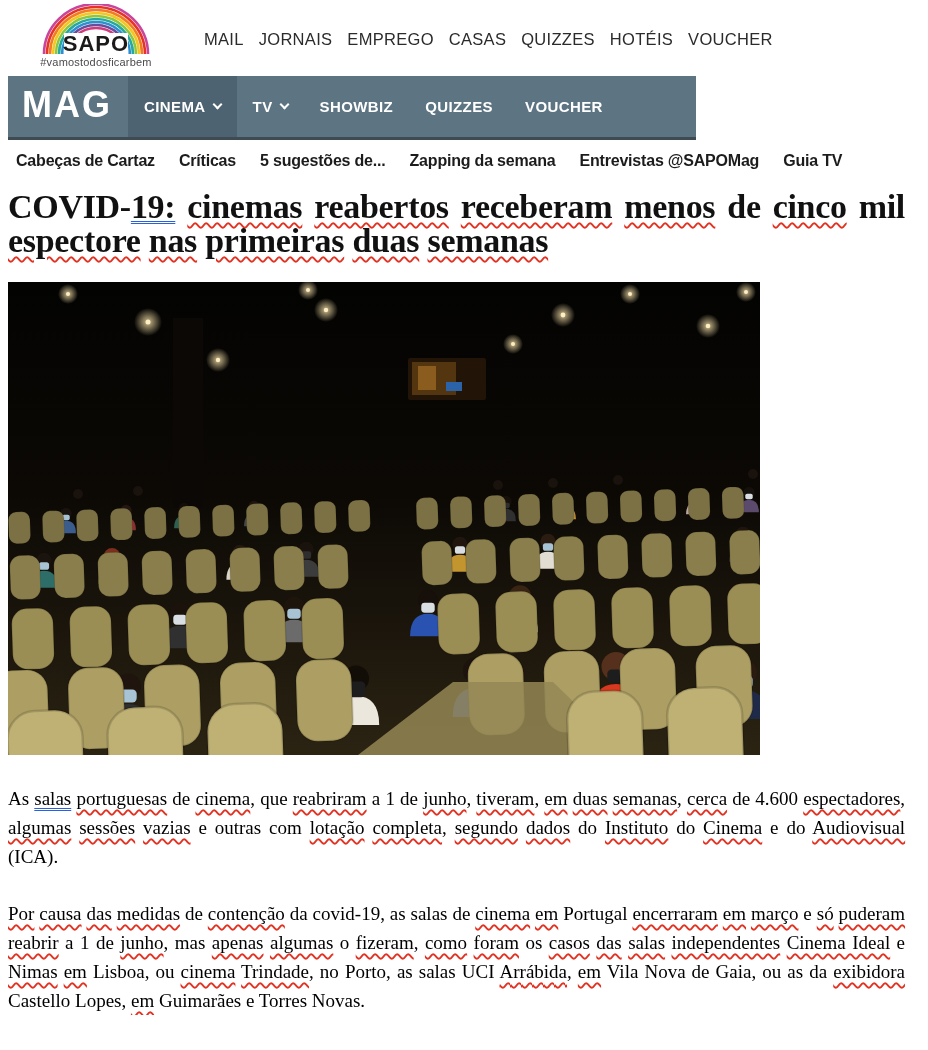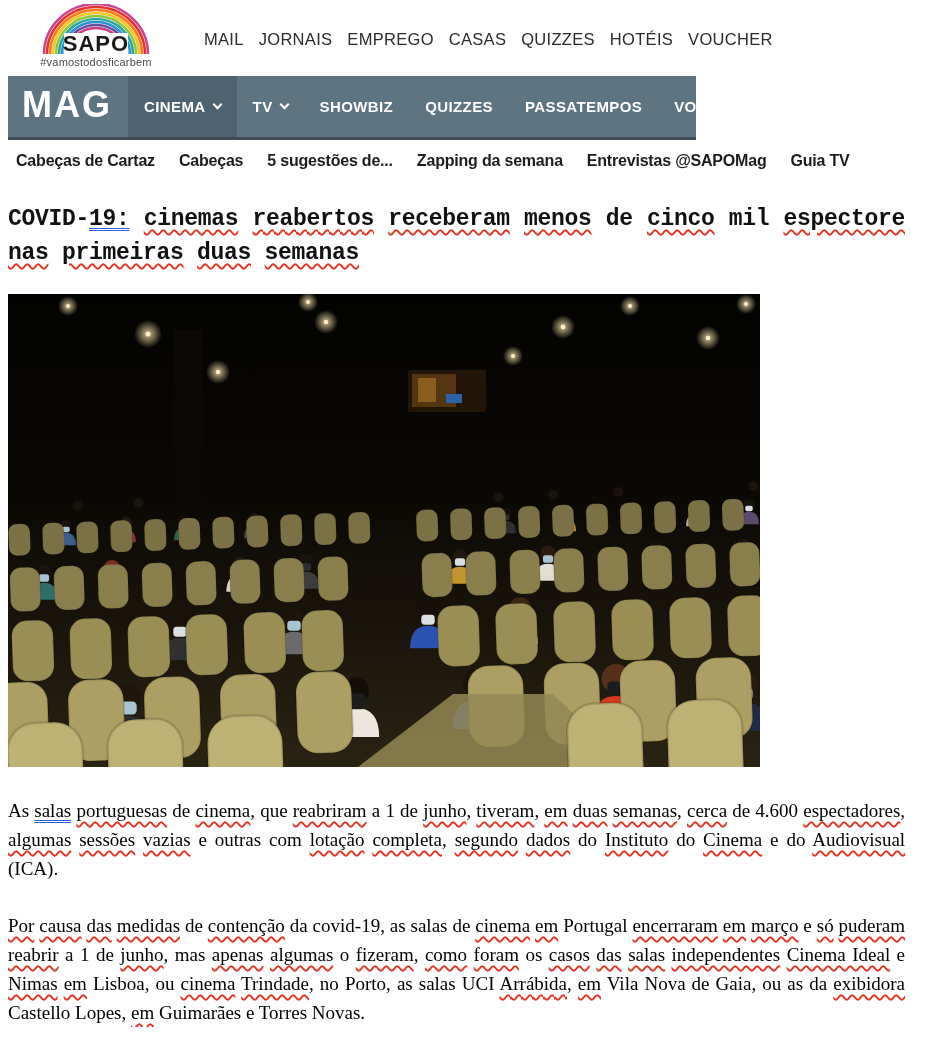--- a/index.html
+++ b/index.html
@@ -24,22 +24,22 @@
   .nav-item.active { background:var(--nav-active,#4d6371); }
   .chev { width:7px; height:7px; border-right:2px solid #fff; border-bottom:2px solid #fff;
           display:inline-block; transform:rotate(45deg); margin:-4px 0 0 8px; }
 
   
   .subnav { display:flex; gap:24px; margin:12px 0 0 16px;text-align:right; }
   .subnav span { font-size:16px; font-weight:bold; color:#1c1c1c; letter-spacing:-.2px; cursor:pointer; white-space:nowrap; }
 
   
   .article { margin:0 0 0 8px; width:897px; }
-  h1.headline { font-family:Liberation Mono, monospace; font-weight:bold; font-size:23px;
-                line-height:34px; text-align:justify; margin-top:32px; letter-spacing:-.3px; }
+  h1.headline { font-family:Liberation Serif, serif; font-weight:bold; font-size:34px;
+                line-height:34px; text-align:justify; margin-top:20px; letter-spacing:-.3px; }
   .photo-wrap { margin-top:24px; width:752px; height:473px; line-height:0; }
   .body-par { font-family:"Liberation Serif", serif; font-size:19px; line-height:29px;
               text-align:justify; margin-top:28px; color:#000; }
   .body-par:first-of-type { margin-top:29px; }
 
   
   .sp { text-decoration-line:underline; text-decoration-style:wavy;
         text-decoration-color:var(--sp-red,#e23222); text-decoration-thickness:1.6px; text-underline-offset:4px; }
   .gr { text-decoration-line:underline; text-decoration-style:double;
         text-decoration-color:var(--sp-blue,#2c62d9); text-decoration-thickness:1px; text-underline-offset:3px; }
@@ -88,31 +88,28 @@
         <span>TV</span>
         <i class="chev"></i>
       </div>
       <div class="nav-item">
         <span>SHOWBIZ</span>
       </div>
       <div class="nav-item">
         <span>QUIZZES</span>
       </div>
       <div class="nav-item">
-        <span>PASSATEMPOS</span>
-      </div>
-      <div class="nav-item">
         <span>VOUCHER</span>
       </div>
     </div>
 </div>
 
 <div class="subnav" id="subnav">
     <span>Cabeças de Cartaz</span>
-    <span>Cabeças</span>
+    <span>Críticas</span>
     <span>5 sugestões de...</span>
     <span>Zapping da semana</span>
     <span>Entrevistas @SAPOMag</span>
     <span>Guia TV</span>
   </div>
 
 <div class="article">
   <h1 class="headline" id="headline">COVID-<span class="gr">19:</span> <span class="sp">cinemas</span> <span class="sp">reabertos</span> <span class="sp">receberam</span> <span class="sp">menos</span> de <span class="sp">cinco</span> mil <span class="sp">espectore</span> <span class="sp">nas</span> <span class="sp">primeiras</span> <span class="sp">duas</span> <span class="sp">semanas</span></h1>
 
   <div class="photo-wrap" role="img" aria-label="Sala de cinema com espectadores de máscara sentados em cadeiras bege">

